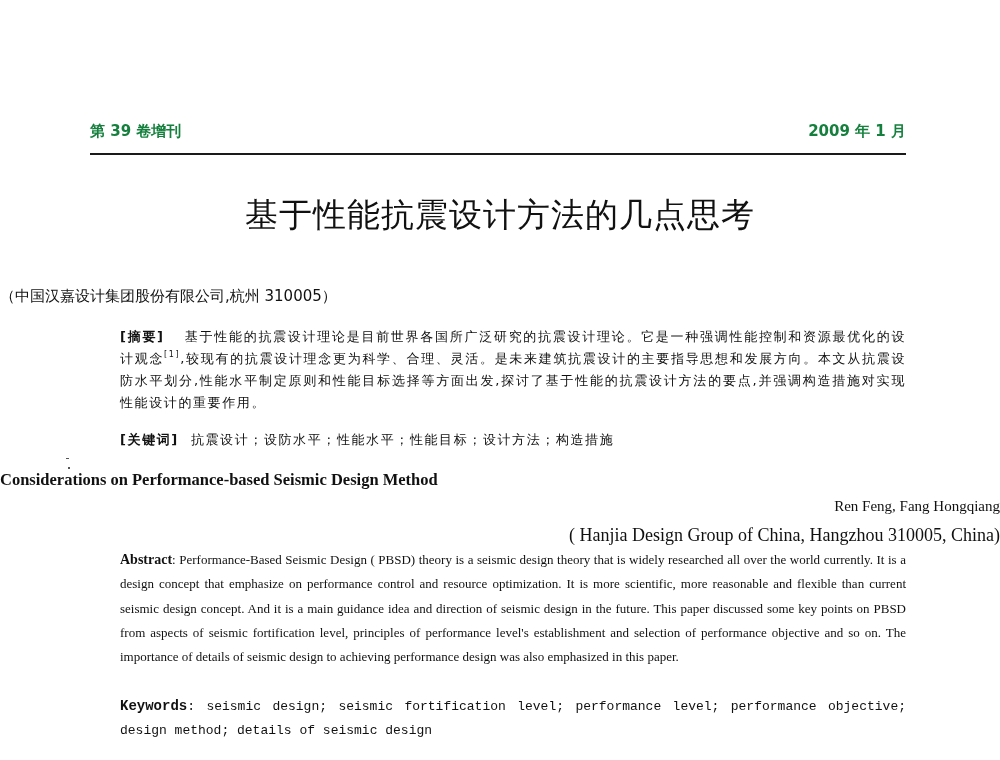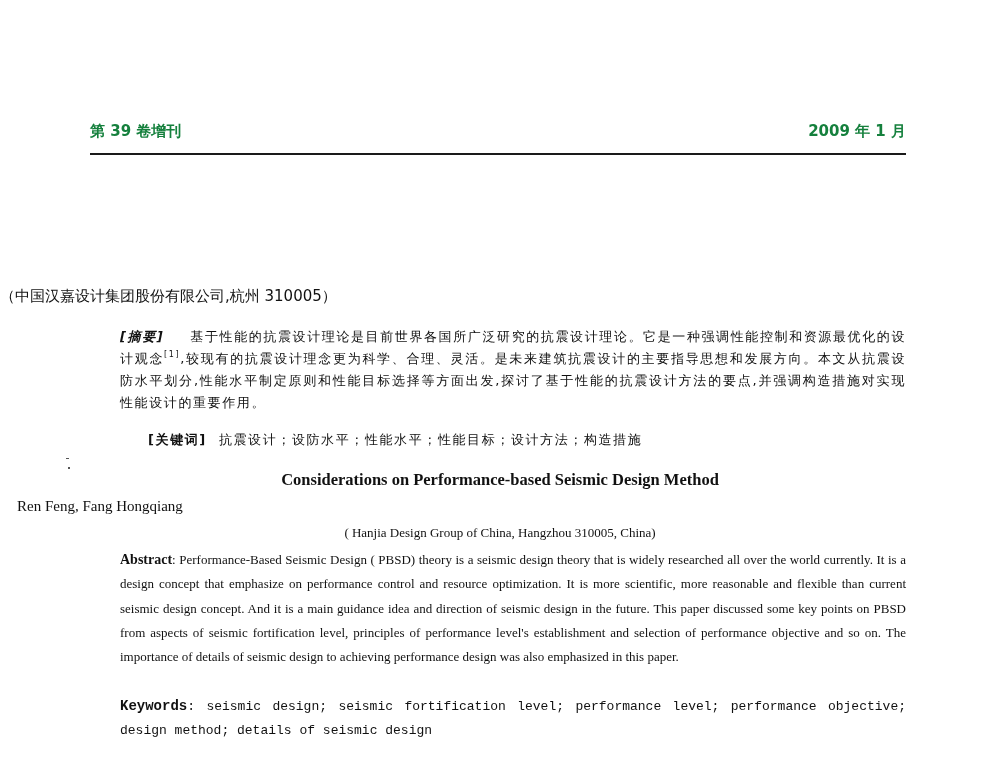--- a/index.html
+++ b/index.html
@@ -89,71 +89,68 @@
       width: 786px;
       font-size: 13px;
       line-height: 22px;
       font-family: "DejaVu Sans", sans-serif;
       letter-spacing: 1.6px;
       text-align: justify;
       text-align-last: left;
     }
     .cn-abstract .label {
       font-weight: bold;
-      margin-right: 26px;
-      font-style: italic;
+      margin-right: 20px;
     }
     .cn-abstract sup {
       font-size: 8px;
       vertical-align: 6px;
       line-height: 0;
     }
     .cn-keywords {
       position: absolute;
       left: 120px;
       top: 429px;
       width: 786px;
       font-size: 13px;
       line-height: 22px;
       font-family: "DejaVu Sans", sans-serif;
       letter-spacing: 1.6px;
     }
     .cn-keywords .label {
       font-weight: bold;
       margin-right: 12px;
-      margin-left: 28px;
     }
     .scan-mark {
       position: absolute;
       background: #555;
     }
     
     .en-title {
       position: absolute;
       left: 0; right: 0;
       top: 470px;
-      text-align: center;
       font-size: 16.5px;
       font-weight: bold;
       font-family: "Liberation Serif", serif;
     }
     .en-authors {
       position: absolute;
       left: 17px; right: 0;
       top: 498px;
-      text-align: left;
+      text-align: right;
       font-size: 15px;
       font-family: "Liberation Serif", serif;
     }
     .en-affiliation {
       position: absolute;
       left: 0; right: 0;
       top: 525px;
-      text-align: center;
-      font-size: 13px;
+      text-align: right;
+      font-size: 18px;
       font-family: "Liberation Serif", serif;
     }
     .en-abstract {
       position: absolute;
       left: 120px;
       top: 548px;
       width: 786px;
       font-size: 13px;
       line-height: 24.3px;
       font-family: "Liberation Serif", serif;
@@ -179,20 +176,21 @@
 <body>
 
 <div class="page">
 
   <div class="running-header">
     <span class="left">第 39 卷增刊</span>
     <span class="right">2009 年 1 月</span>
   </div>
   <div class="header-rule"></div>
 
+  <div class="cn-title">基于性能抗震设计方法的几点思考</div>
   <div class="cn-affiliation">（中国汉嘉设计集团股份有限公司,杭州 310005）</div>
 
   <div class="cn-abstract">
     <span class="label">[摘要]</span><span>基于性能的抗震设计理论是目前世界各国所广泛研究的抗震设计理论。它是一种强调性能控制和资源最优化的设计观念</span><sup>[1]</sup><span>,较现有的抗震设计理念更为科学、合理、灵活。是未来建筑抗震设计的主要指导思想和发展方向。本文从抗震设防水平划分,性能水平制定原则和性能目标选择等方面出发,探讨了基于性能的抗震设计方法的要点,并强调构造措施对实现性能设计的重要作用。</span>
   </div>
 
   <div class="cn-keywords">
     <span class="label">[关键词]</span><span>抗震设计；设防水平；性能水平；性能目标；设计方法；构造措施</span>
   </div>
 

